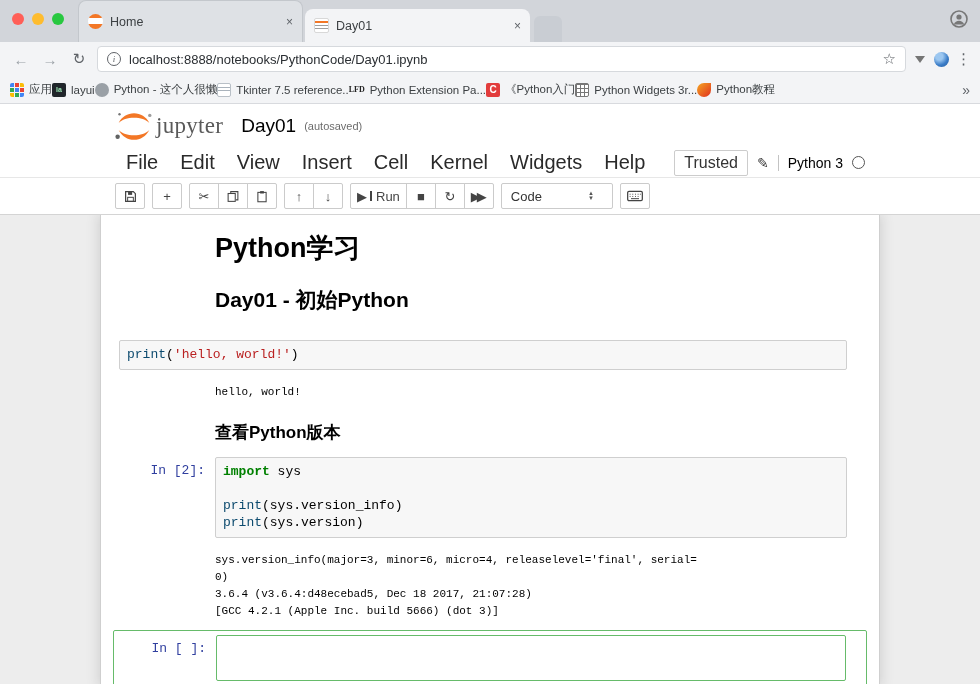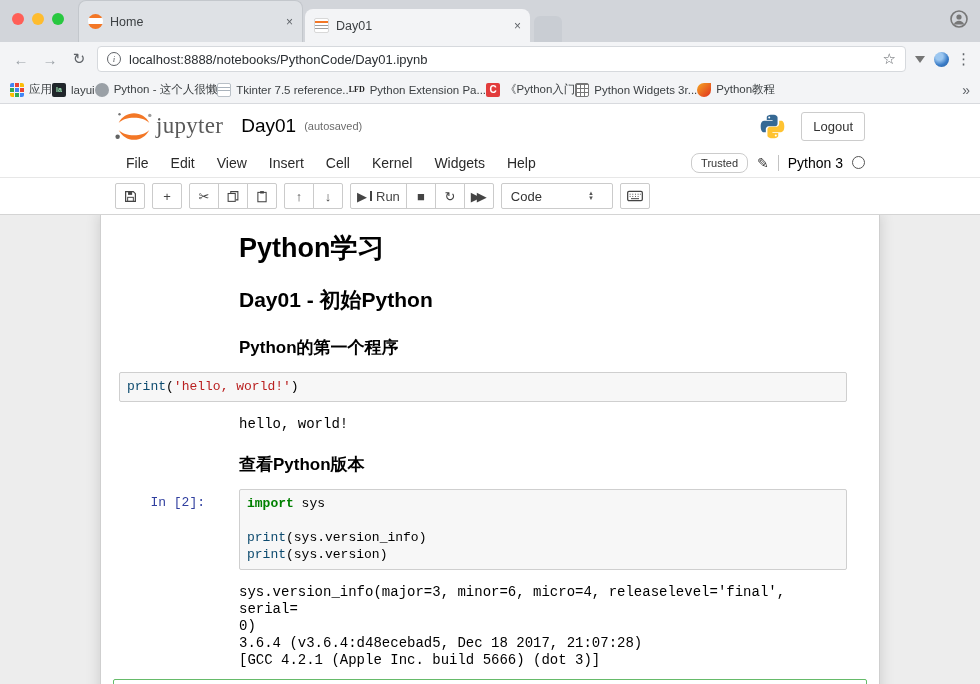--- a/index.html
+++ b/index.html
@@ -50,23 +50,23 @@
   .jp-inner { width:750px; margin:0 auto; display:flex; align-items:center; height:100%; }
   .jph { flex:0 0 44px; background:#fff; }
   .jp-logo { display:flex; align-items:center; gap:3px;font-family:Liberation Serif, serif; }
   .jp-logo-text { font-size:23px; color:#5a5a5a; letter-spacing:0.3px; }
   .jp-title { margin-left:18px; font-size:19px; color:#000; }
   .jp-autosave { margin-left:8px; font-size:11px; color:#000; opacity:0.6; }
   .jph-right { margin-left:auto; display:flex; align-items:center; gap:15px; }
   .logout-btn { border:1px solid #ccc; border-radius:3px; background:#fff; padding:6px 11px; font-size:13px; color:#333; }
 
   .jpm { flex:0 0 30px; background:#fff; border-bottom:1px solid #e7e7e7; }
-  .jpm-item { padding:0 11px; font-size:14px; color:#2a2a2a; }
+  .jpm-item { padding:0 11px; font-size:20px; color:#2a2a2a; }
   .jpm-right { margin-left:auto; display:flex; align-items:center; gap:9px; }
-  .trusted-badge { border:1px solid #ccc; border-radius:8px; padding:3px 9px; font-size:11px; color:#333; background:#fff; }
+  .trusted-badge { border:1px solid #ccc; border-radius:2px; padding:3px 9px; font-size:16px; color:#333; background:#fff; }
   .pencil { font-size:14px; color:#333; }
   .vsep { width:1px; height:16px; background:#c3c3c3; }
   .kernel-name { font-size:14px; color:#000; }
   .kernel-circle { width:13px; height:13px; border:1px solid #555; border-radius:50%; }
 
   .jpt-wrap { flex:0 0 37px; background:#fff; border-bottom:1px solid #d4d4d4; }
   .jpt { display:flex; gap:7px; align-items:center; }
   .tgroup { display:flex; }
   .tbtn { height:26px; min-width:30px; background:#fff; border:1px solid #cbcbcb; border-radius:2px; display:flex; align-items:center; justify-content:center; color:#444; font-size:13px; padding:0 6px; gap:4px; }
   .tgroup .tbtn { border-radius:0; }
@@ -74,25 +74,25 @@
   .tgroup .tbtn:first-child { border-radius:2px 0 0 2px; }
   .tgroup .tbtn:last-child { border-radius:0 2px 2px 0; }
   .playbar { width:2px; height:10px; background:#444; margin-left:-1px; }
   .ff { letter-spacing:-4px; padding-right:4px; }
   .cellsel { height:26px; width:112px; background:#fff; border:1px solid #cbcbcb; border-radius:2px; display:flex; align-items:center; padding:0 18px 0 9px; font-size:13px; color:#333; }
   .sel-arrows { margin-left:auto; display:flex; flex-direction:column; font-size:6px; line-height:5px; color:#555; }
 
   
   .nb-site { flex:1; background:#ededed; overflow:hidden; }
   .nb-page { width:780px; margin:0 auto; background:#fff; min-height:100%; padding-top:10px; border-left:1px solid #cfcfcf; border-right:1px solid #cfcfcf; box-shadow:0 0 12px 1px rgba(87,87,87,0.2); }
-  .cell { display:flex; margin:0 12px; padding:4px 6px;gap:24px; }
+  .cell { display:flex; margin:0 12px; padding:4px 6px; }
   .prompt { flex:0 0 96px; padding:6px 10px 0 0; text-align:right; font-family:"Liberation Mono","DejaVu Sans Mono",monospace; font-size:13px; color:#303f9f; white-space:nowrap; }
   .inner { flex:1; margin-right:14px; min-width:0; }
   .inputarea { border:1px solid #cfcfcf; background:#f7f7f7; border-radius:2px; padding:5px 7px 6px; font-family:"Liberation Mono","DejaVu Sans Mono",monospace; font-size:13px; line-height:17px; color:#000; }
-  .outtext { padding:6px 0 0; font-family:"Liberation Mono","DejaVu Sans Mono",monospace; font-size:14px; line-height:17px; color:#000; white-space:pre-wrap; word-break:break-word; }
+  .outtext { padding:6px 0 0; font-family:"Liberation Mono","DejaVu Sans Mono",monospace; font-size:11px; line-height:17px; color:#000; white-space:pre-wrap; word-break:break-word; }
   .md h1 { font-size:27px; line-height:31px; margin:4px 0 6px; color:#000; }
   .md h2 { font-size:21px; line-height:24px; margin:10px 0 6px; color:#000; }
   .md h3 { font-size:17px; line-height:20px; margin:12px 0 6px; color:#000; }
   .md.h3b h3 { margin-top:14px; }
   .tk-k { color:#008000; font-weight:bold; }
   .tk-b { color:#0c4a6e; }
   .tk-s { color:#ba2121; }
   .tk-p { color:#000; }
   .cell.editmode { border:1px solid #66bb6a; border-radius:2px; margin-top:6px; }
   .cell.editmode .inputarea { border-color:#66bb6a; background:#fff; height:46px; }
@@ -195,27 +195,20 @@
           <path d="M4 13 C7.5 5.5, 14.5 1.5, 22 1.5 C29.5 1.5, 36.5 5.5, 40 13 C36 9, 29.5 6.8, 22 6.8 C14.5 6.8, 8 9, 4 13 Z" fill="#f37726"></path>
           <path d="M4 21 C8 28.5, 14.5 32.5, 22 32.5 C29.5 32.5, 36 28.5, 40 21 C36 25, 29.5 27.2, 22 27.2 C14.5 27.2, 8 25, 4 21 Z" fill="#f37726"></path>
           <circle cx="40.5" cy="4" r="2" fill="#9e9e9e"></circle>
           <circle cx="2.8" cy="29" r="2.6" fill="#616262"></circle>
           <circle cx="5" cy="2.6" r="1.4" fill="#757575"></circle>
         </svg>
         <span class="jp-logo-text">jupyter</span>
       </div>
       <span class="jp-title">Day01</span>
       <span class="jp-autosave">(autosaved)</span>
-      <div class="jph-right">
-        <svg width="27" height="27" viewBox="0 0 32 32">
-          <path d="M15.9 2C8.7 2 9.2 5.1 9.2 5.1v3.2h6.9v1H6.4S2 8.8 2 16c0 7.2 3.8 6.9 3.8 6.9h2.3v-3.3s-.1-3.8 3.7-3.8h6.6s3.6.1 3.6-3.5V5.6S22.6 2 15.9 2zM12.1 4.2a1.2 1.2 0 1 1 0 2.4 1.2 1.2 0 0 1 0-2.4z" fill="#366994"></path>
-          <path d="M16.1 30c7.2 0 6.7-3.1 6.7-3.1v-3.2h-6.9v-1h9.7S30 23.2 30 16c0-7.2-3.8-6.9-3.8-6.9h-2.3v3.3s.1 3.8-3.7 3.8h-6.6s-3.6-.1-3.6 3.5v6.7S9.4 30 16.1 30zM19.9 27.8a1.2 1.2 0 1 1 0-2.4 1.2 1.2 0 0 1 0 2.4z" fill="#ffc331"></path>
-        </svg>
-        <button class="logout-btn">Logout</button>
-      </div>
     </div>
   </div>
 
   <div class="jpm">
     <div class="jp-inner">
       <span class="jpm-item">File</span>
       <span class="jpm-item">Edit</span>
       <span class="jpm-item">View</span>
       <span class="jpm-item">Insert</span>
       <span class="jpm-item">Cell</span>
@@ -315,23 +308,20 @@
 
       <div class="cell">
         <div class="prompt"></div>
         <div class="inner md">
             <h2>Day01 - 初始Python</h2>
           </div>
       </div>
 
       <div class="cell">
         <div class="prompt"></div>
-        <div class="inner md">
-            <h3>Python的第一个程序</h3>
-          </div>
       </div>
 
       <div class="cell">
         <div class="inner">
           <div class="inputarea">
               <div><span class="tk-b">print</span><span class="tk-p">(</span><span class="tk-s">'hello, world!'</span><span class="tk-p">)</span></div>
             </div>
         </div>
       </div>
       <div class="cell">

